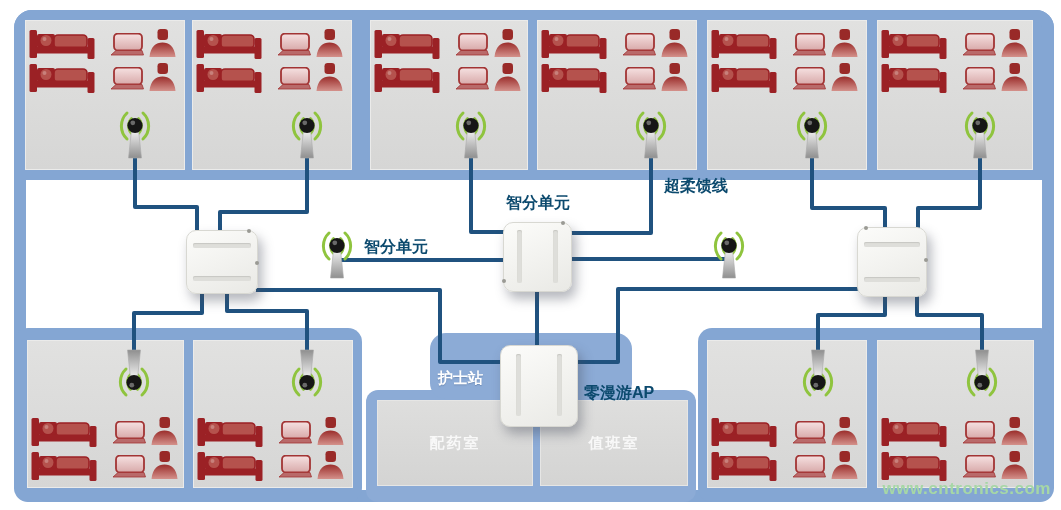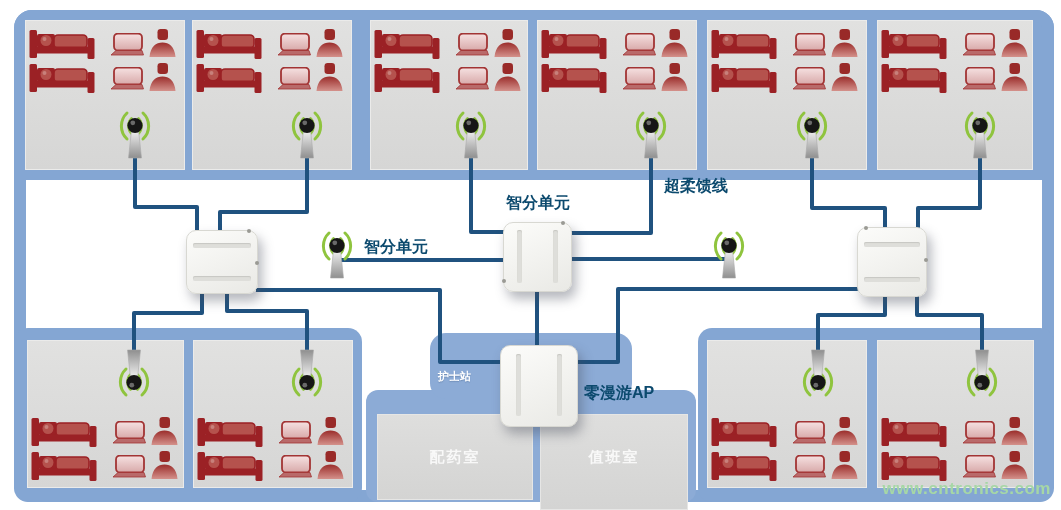--- a/index.html
+++ b/index.html
@@ -22,21 +22,21 @@
   .room{
     background:linear-gradient(180deg,#e1e1e0,#d6d6d5);
     border:1px solid #ebebea;box-sizing:border-box;
   }
   .room .rows{position:absolute;left:3px;display:flex;flex-direction:column;gap:4px;}
   .room.top .rows{top:8px;}
   .room.bot .rows{top:76px;}
   .icon-row{display:flex;align-items:flex-start;}
   .icon-row .laptop{margin-left:15px;margin-top:4px;}
   .icon-row .person{margin-left:4px;}
-  .c-room{background:linear-gradient(180deg,#dededd,#d4d4d3);border:1px solid #e6e6e5;box-sizing:border-box;margin-top:14px;}
+  .c-room{background:linear-gradient(180deg,#dededd,#d4d4d3);border:1px solid #e6e6e5;box-sizing:border-box;}
   .c-room .rlabel{
     position:absolute;left:0;right:0;top:33px;text-align:center;
     font-size:15px;font-weight:700;color:rgba(255,255,255,0.82);letter-spacing:2px;
   }
   
   .cable{stroke:#20527f;stroke-width:4;fill:none;stroke-linejoin:round;stroke-linecap:butt;}
   
   .ap{
     background:linear-gradient(155deg,#fcfcfa,#e9e9e5);
     border:1px solid #d8d8d2;border-radius:10px;box-sizing:border-box;
@@ -48,21 +48,21 @@
   .ap.v .g1{top:10%;bottom:12%;left:20%;width:5px;}
   .ap.v .g2{top:10%;bottom:12%;right:20%;width:5px;}
   .ap .nub{position:absolute;width:4px;height:4px;border-radius:50%;background:#9a9a94;}
   
   .ant{width:36px;height:50px;}
   .ant.ant-down svg{transform:scaleY(-1);}
   .arc-o{stroke:#8fc43e;stroke-width:3;fill:none;stroke-linecap:round;}
   .arc-i{stroke:#8fc43e;stroke-width:2.6;fill:none;stroke-linecap:round;}
   
   .lbl{font-size:16px;font-weight:700;color:#0c4a6e;white-space:nowrap;}
-  .lbl-white{font-size:11px;font-weight:700;color:#ffffff;white-space:nowrap;text-shadow:0 1px 1px rgba(60,90,130,.35);}
+  .lbl-white{font-size:15px;font-weight:700;color:#ffffff;white-space:nowrap;text-shadow:0 1px 1px rgba(60,90,130,.35);}
   .watermark{font-size:17px;font-weight:700;color:#a6d7a6;letter-spacing:.5px;}
 </style>
 </head>
 <body>
 
 <div id="stage">
 
   <div class="abs band-top"></div>
   <div class="abs frame"></div>
   <div class="abs grp-bl"></div>
@@ -488,21 +488,21 @@
       <rect x="9.5" y="0" width="10.5" height="11" rx="3.2" fill="#992a28"></rect>
       <path d="M1.5,28 C2.5,17.5 8,13.5 14.5,13.5 C21,13.5 26.5,17.5 27.5,28 Z" fill="url(#gPerson)"></path>
     </svg>
   </div>
 </div>
     </div>
 
   <div class="abs c-room" style="left:377px;top:400px;width:156px;height:86px;">
     <div class="rlabel">配药室</div>
   </div>
-  <div class="abs c-room" style="left:540px;top:400px;width:148px;height:96px;">
+  <div class="abs c-room" style="left:540px;top:400px;width:148px;height:86px;">
     <div class="rlabel">值班室</div>
   </div>
 
   <svg class="abs" style="left:0;top:0;" width="1061" height="510" viewBox="0 0 1061 510">
     <defs>
       <linearGradient id="gCone" x1="0" y1="0" x2="0" y2="1">
         <stop offset="0" stop-color="#f2f2f2"></stop>
           <stop offset="1" stop-color="#8f8f8f"></stop>
       </linearGradient>
       <linearGradient id="gScreen" x1="0" y1="0" x2="0" y2="1">

